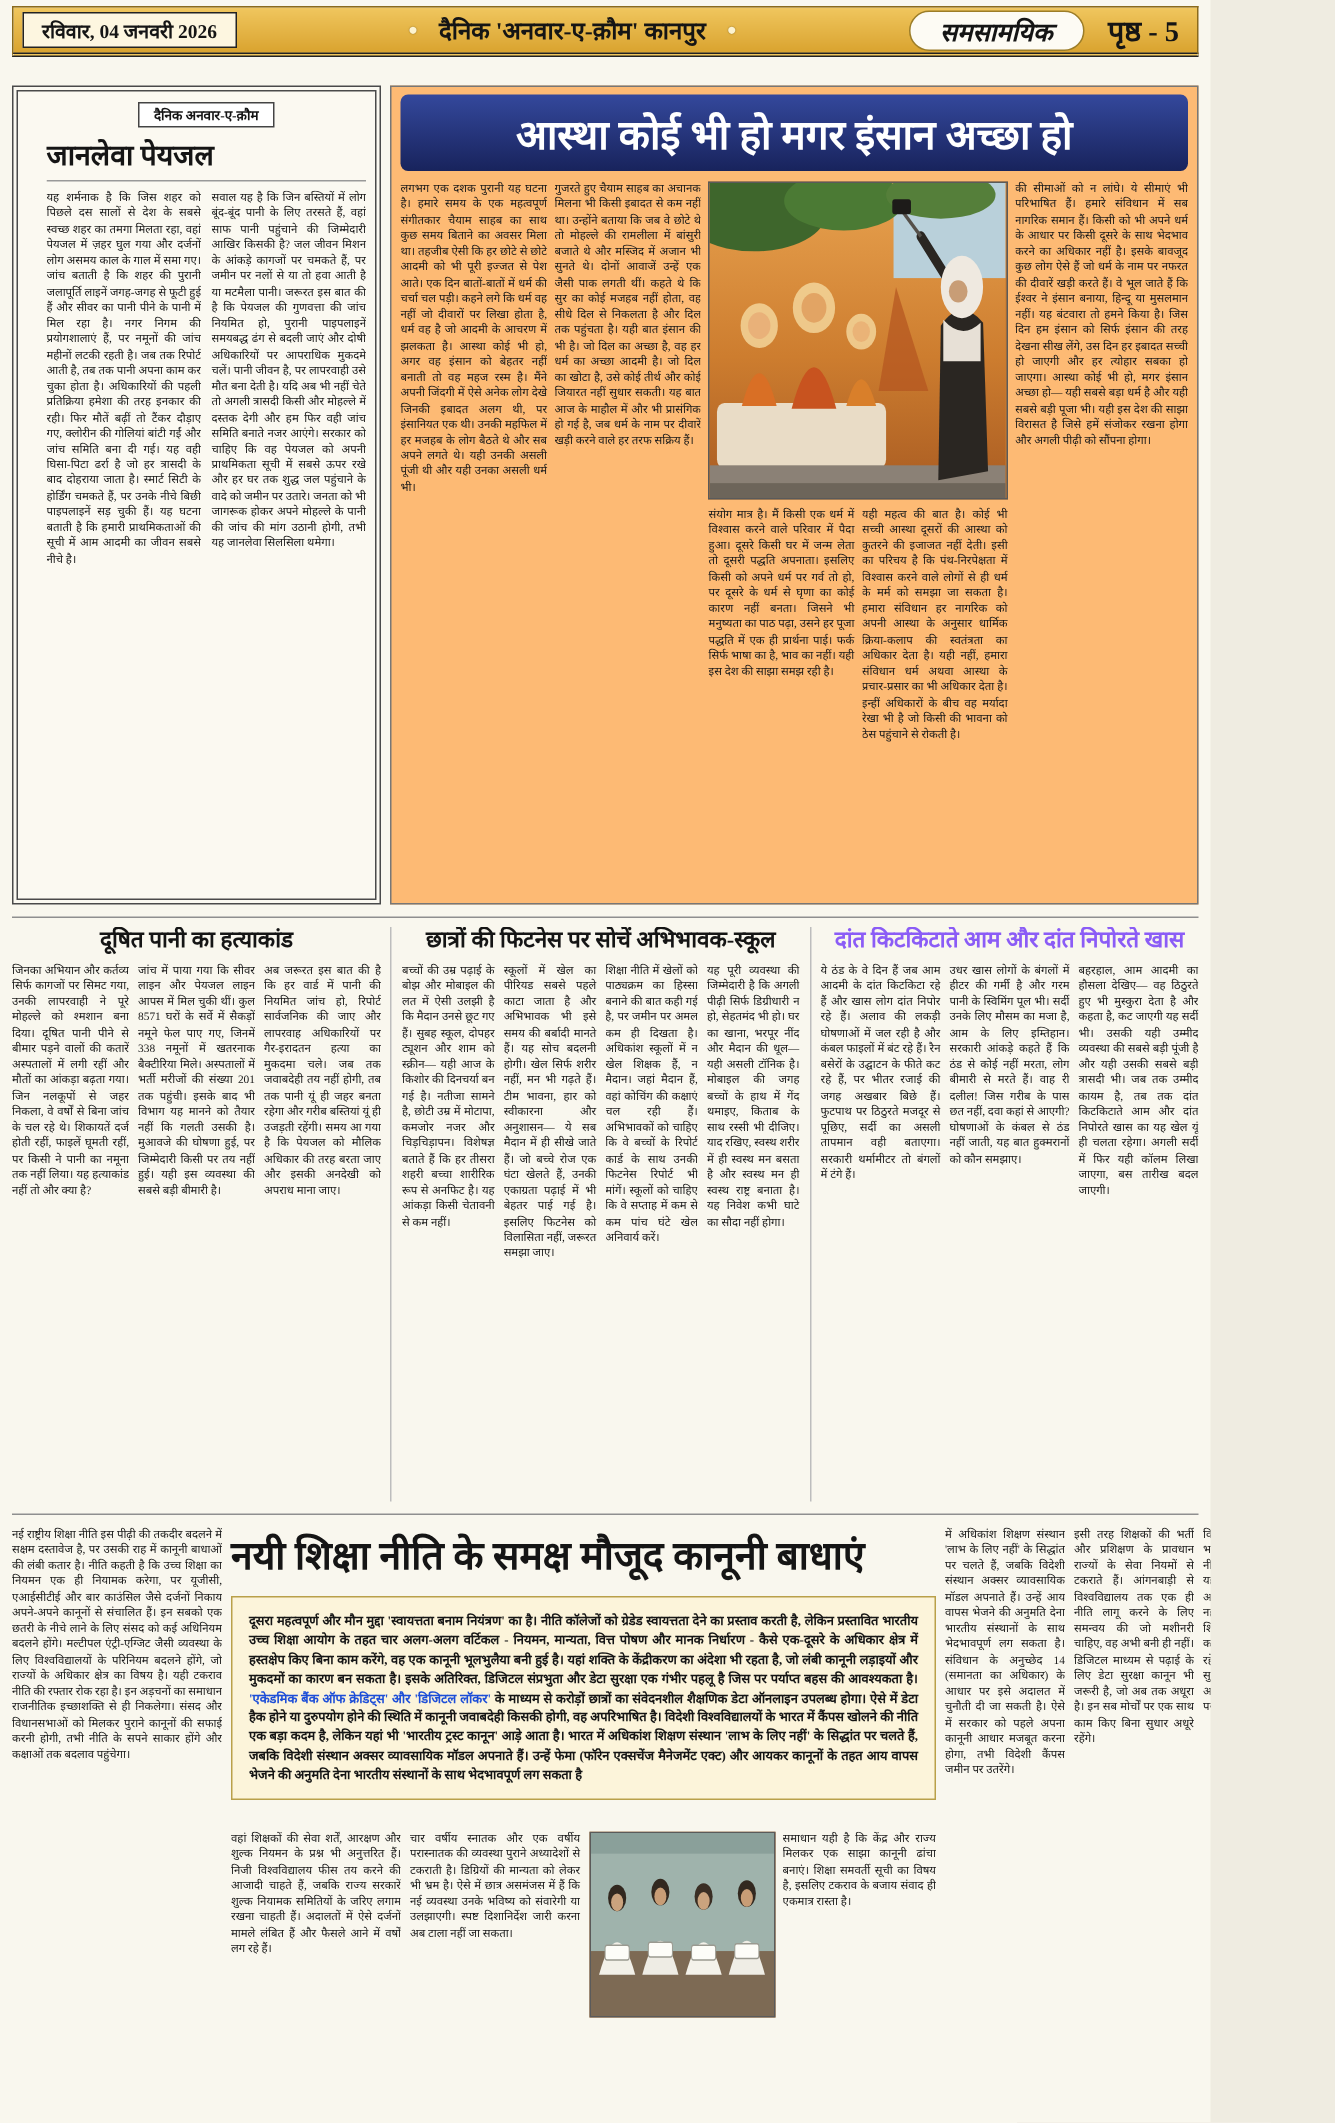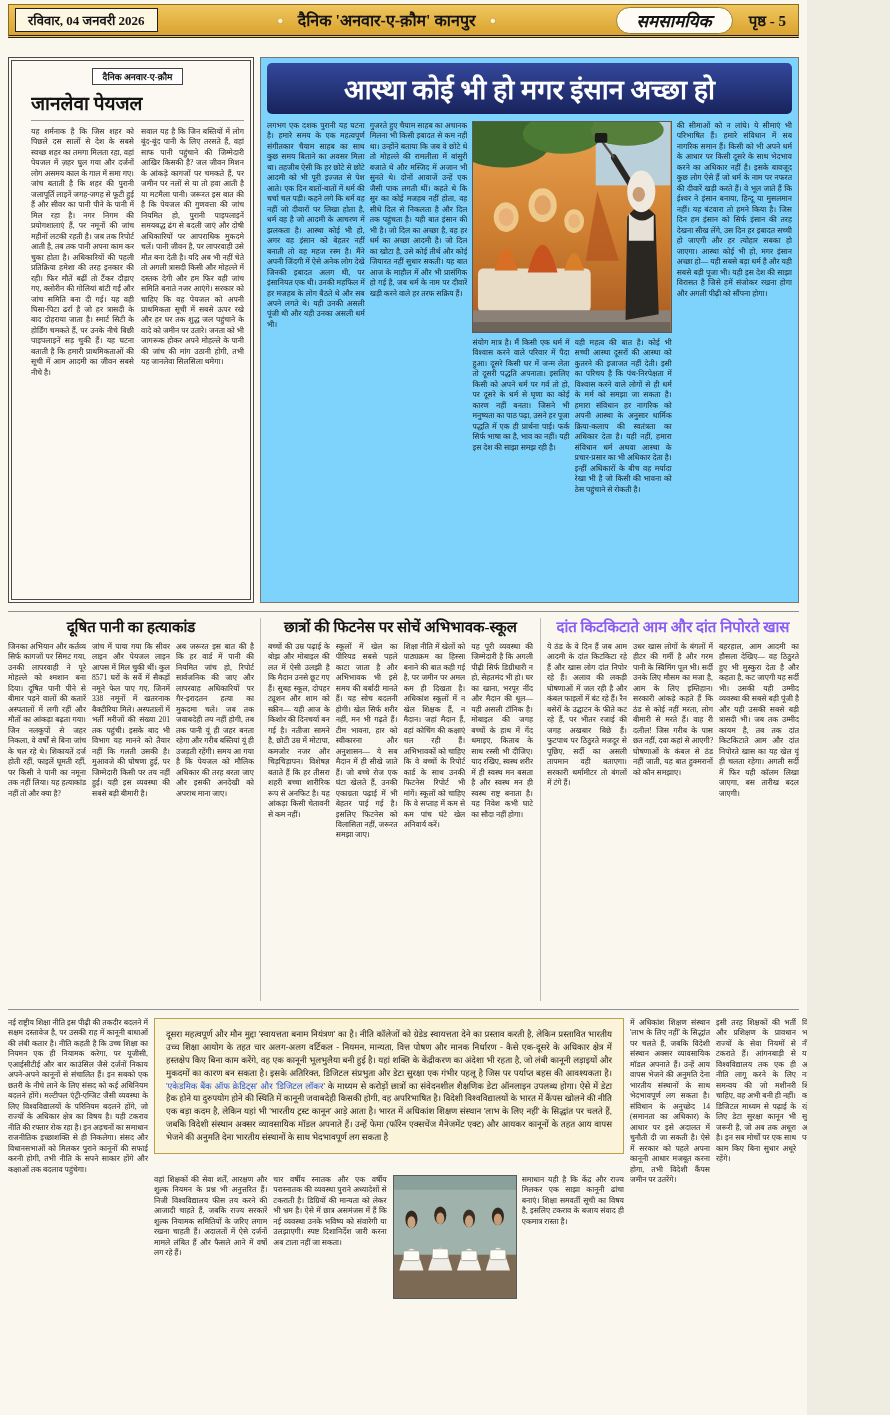--- a/index.html
+++ b/index.html
@@ -7,37 +7,37 @@
   html,body{width:890px;background:#efece1}
   body{height:1415px;font-family:"Liberation Serif","DejaVu Sans",serif;color:#151515;overflow:hidden}
   .page{width:807px;height:1415px;background:#f9f7ee;padding:4px 8px 6px;display:flex;flex-direction:column;overflow:hidden}
 
   
   .masthead{height:34px;flex:0 0 34px;background:linear-gradient(#f0c65e,#d9a32f);border:1px solid #8a6a1c;border-bottom:3px double #222;display:flex;align-items:center;padding:0 6px;gap:10px}
   .date-box{background:#fdf6e0;border:1px solid #222;padding:2px 12px;font-weight:bold;font-size:13px;white-space:nowrap}
   .mast-center{flex:1;display:flex;align-items:center;justify-content:center;gap:14px;font-weight:bold;font-size:16px;white-space:nowrap}
   .mast-dot{color:#fdf3d0;font-size:11px;text-shadow:0 0 1px #7a5b12}
   .section-pill{background:#fdfbf4;border:1px solid #9c7d28;border-radius:16px;padding:1px 20px;font-style:italic;font-weight:bold;font-size:17px;white-space:nowrap}
-  .page-no{font-weight:bold;font-size:15px;padding:0 6px;white-space:nowrap}
+  .page-no{font-weight:bold;font-size:19px;padding:0 6px;white-space:nowrap}
 
   
   .nt{font-size:7.6px;line-height:1.38;text-align:justify;color:#191919;overflow:hidden;word-break:break-word}
   .ncol{flex:1;min-width:0;overflow:hidden}
 
   
   .top-band{display:flex;gap:6px;margin-top:19px;height:546px;flex:0 0 546px;min-height:0}
   .editorial{width:246px;flex:0 0 246px;border:1px solid #4a4a4a;outline:1px solid #4a4a4a;outline-offset:-4px;padding:10px 9px 8px 4px;display:flex;background:#fbf9f1;overflow:hidden}
   .ed-side{position:relative;width:18px;flex:0 0 18px}
   .ed-label{position:absolute;top:150px;left:-52px;transform:rotate(-90deg);white-space:nowrap;font-weight:bold;font-size:14px;letter-spacing:4px}
   .ed-main{flex:1;display:flex;flex-direction:column;min-width:0;overflow:hidden}
   .ed-paper{align-self:center;border:1px solid #444;padding:1px 10px;font-size:9px;font-weight:bold;background:#fff;white-space:nowrap}
   .ed-head{font-size:19px;font-weight:bold;margin:5px 0 4px;padding-bottom:4px;border-bottom:1px solid #999}
   .ed-cols{flex:1;display:flex;gap:7px;min-height:0;margin-top:2px}
 
-  .lead{flex:1;border:1px solid #777;padding:5px 6px;display:flex;flex-direction:column;min-width:0;background:#7dd3fc;overflow:hidden}
+  .lead{flex:1;border:1px solid #777;padding:5px 6px;display:flex;flex-direction:column;min-width:0;background:#fdba74;overflow:hidden}
   .lead-head{background:linear-gradient(#34489c,#18235c);color:#fff;font-size:27px;font-weight:bold;text-align:center;padding:7px 4px;border-radius:5px;white-space:nowrap;overflow:hidden}
   .lead-body{flex:1;display:flex;gap:5px;margin-top:7px;min-height:0}
   .lead-mid{flex:2.04;display:flex;flex-direction:column;gap:5px;min-width:0}
   .photo{border:1px solid #5a5a5a;overflow:hidden;background:#c97a2e}
   .photo svg{display:block;width:100%;height:100%}
   .lead-photo-box{height:212px;flex:0 0 212px}
   .lead-sub{flex:1;display:flex;gap:5px;min-height:0}
   .c-wide{flex:1.18}
 
   
@@ -49,21 +49,21 @@
   .mid-head{font-weight:bold;font-size:15px;text-align:center;margin-bottom:6px;line-height:1.2}
   .mid-head.maroon{color:#8b5cf6}
   .mid-cols{flex:1;display:flex;gap:6px;min-height:0}
 
   
   .bottom-band{display:flex;gap:6px;margin-top:8px;border-top:1px solid #8f8f8f;padding-top:8px;flex:1;min-height:0}
   .b-left{width:140px;flex:0 0 140px;overflow:hidden}
   .b-center{width:470px;flex:0 0 470px;display:flex;flex-direction:column;min-width:0}
   .b-right{width:252px;flex:0 0 252px;display:flex;min-width:0;overflow:hidden}
   .b-head{width:586px;font-size:26px;font-weight:bold;white-space:nowrap;margin:0 0 10px;position:relative;z-index:2}
-  .b-box{background:#fcf4da;border:1px solid #b9a04a;box-shadow:0 0 0 2px #fcf4da inset;padding:9px 11px;font-weight:normal;font-size:8.6px;line-height:1.5;text-align:justify;flex:0 0 auto}
+  .b-box{background:#fcf4da;border:1px solid #b9a04a;box-shadow:0 0 0 2px #fcf4da inset;padding:9px 11px;font-weight:bold;font-size:8.6px;line-height:1.5;text-align:justify;flex:0 0 auto}
   .kw{color:#1d4ed8}
   .b-below{flex:1;display:flex;gap:6px;margin-top:21px;min-height:0;overflow:hidden}
   .b-mid{flex:2.04;display:flex;flex-direction:row;gap:5px;min-width:0}
   .students-photo-box{height:124px;flex:0 0 124px}
   .b-sub{flex:1;display:flex;gap:6px;min-height:0}
   .b-right-cols{flex:1;display:flex;gap:6px;min-height:0}
 </style>
 </head>
 <body>
 
@@ -177,20 +177,21 @@
         <div class="ncol nt">बहरहाल, आम आदमी का हौसला देखिए— वह ठिठुरते हुए भी मुस्कुरा देता है और कहता है, कट जाएगी यह सर्दी भी। उसकी यही उम्मीद व्यवस्था की सबसे बड़ी पूंजी है और यही उसकी सबसे बड़ी त्रासदी भी। जब तक उम्मीद कायम है, तब तक दांत किटकिटाते आम और दांत निपोरते खास का यह खेल यूं ही चलता रहेगा। अगली सर्दी में फिर यही कॉलम लिखा जाएगा, बस तारीख बदल जाएगी।</div>
       </div>
     </article>
   </section>
 
   <section class="bottom-band">
 
     <div class="b-left nt">नई राष्ट्रीय शिक्षा नीति इस पीढ़ी की तकदीर बदलने में सक्षम दस्तावेज है, पर उसकी राह में कानूनी बाधाओं की लंबी कतार है। नीति कहती है कि उच्च शिक्षा का नियमन एक ही नियामक करेगा, पर यूजीसी, एआईसीटीई और बार काउंसिल जैसे दर्जनों निकाय अपने-अपने कानूनों से संचालित हैं। इन सबको एक छतरी के नीचे लाने के लिए संसद को कई अधिनियम बदलने होंगे। मल्टीपल एंट्री-एग्जिट जैसी व्यवस्था के लिए विश्वविद्यालयों के परिनियम बदलने होंगे, जो राज्यों के अधिकार क्षेत्र का विषय है। यही टकराव नीति की रफ्तार रोक रहा है। इन अड़चनों का समाधान राजनीतिक इच्छाशक्ति से ही निकलेगा। संसद और विधानसभाओं को मिलकर पुराने कानूनों की सफाई करनी होगी, तभी नीति के सपने साकार होंगे और कक्षाओं तक बदलाव पहुंचेगा।</div>
 
     <div class="b-center">
+      <h1 class="b-head">नयी शिक्षा नीति के समक्ष मौजूद कानूनी बाधाएं</h1>
       <div class="b-box">
         <span>दूसरा महत्वपूर्ण और मौन मुद्दा 'स्वायत्तता बनाम नियंत्रण' का है। नीति कॉलेजों को ग्रेडेड स्वायत्तता देने का प्रस्ताव करती है, लेकिन प्रस्तावित भारतीय उच्च शिक्षा आयोग के तहत चार अलग-अलग वर्टिकल - नियमन, मान्यता, वित्त पोषण और मानक निर्धारण - कैसे एक-दूसरे के अधिकार क्षेत्र में हस्तक्षेप किए बिना काम करेंगे, वह एक कानूनी भूलभुलैया बनी हुई है। यहां शक्ति के केंद्रीकरण का अंदेशा भी रहता है, जो लंबी कानूनी लड़ाइयों और मुकदमों का कारण बन सकता है। इसके अतिरिक्त, डिजिटल संप्रभुता और डेटा सुरक्षा एक गंभीर पहलू है जिस पर पर्याप्त बहस की आवश्यकता है।</span>
         <span class="kw"> 'एकेडमिक बैंक ऑफ क्रेडिट्स' और 'डिजिटल लॉकर' </span>
         <span>के माध्यम से करोड़ों छात्रों का संवेदनशील शैक्षणिक डेटा ऑनलाइन उपलब्ध होगा। ऐसे में डेटा हैक होने या दुरुपयोग होने की स्थिति में कानूनी जवाबदेही किसकी होगी, वह अपरिभाषित है। विदेशी विश्वविद्यालयों के भारत में कैंपस खोलने की नीति एक बड़ा कदम है, लेकिन यहां भी 'भारतीय ट्रस्ट कानून' आड़े आता है। भारत में अधिकांश शिक्षण संस्थान 'लाभ के लिए नहीं' के सिद्धांत पर चलते हैं, जबकि विदेशी संस्थान अक्सर व्यावसायिक मॉडल अपनाते हैं। उन्हें फेमा (फॉरेन एक्सचेंज मैनेजमेंट एक्ट) और आयकर कानूनों के तहत आय वापस भेजने की अनुमति देना भारतीय संस्थानों के साथ भेदभावपूर्ण लग सकता है</span>
       </div>
       <div class="b-below">
         <div class="ncol nt">वहां शिक्षकों की सेवा शर्तें, आरक्षण और शुल्क नियमन के प्रश्न भी अनुत्तरित हैं। निजी विश्वविद्यालय फीस तय करने की आजादी चाहते हैं, जबकि राज्य सरकारें शुल्क नियामक समितियों के जरिए लगाम रखना चाहती हैं। अदालतों में ऐसे दर्जनों मामले लंबित हैं और फैसले आने में वर्षों लग रहे हैं।</div>
         <div class="ncol nt">चार वर्षीय स्नातक और एक वर्षीय परास्नातक की व्यवस्था पुराने अध्यादेशों से टकराती है। डिग्रियों की मान्यता को लेकर भी भ्रम है। ऐसे में छात्र असमंजस में हैं कि नई व्यवस्था उनके भविष्य को संवारेगी या उलझाएगी। स्पष्ट दिशानिर्देश जारी करना अब टाला नहीं जा सकता।</div>
         <div class="b-mid">
           <div class="photo students-photo-box">

